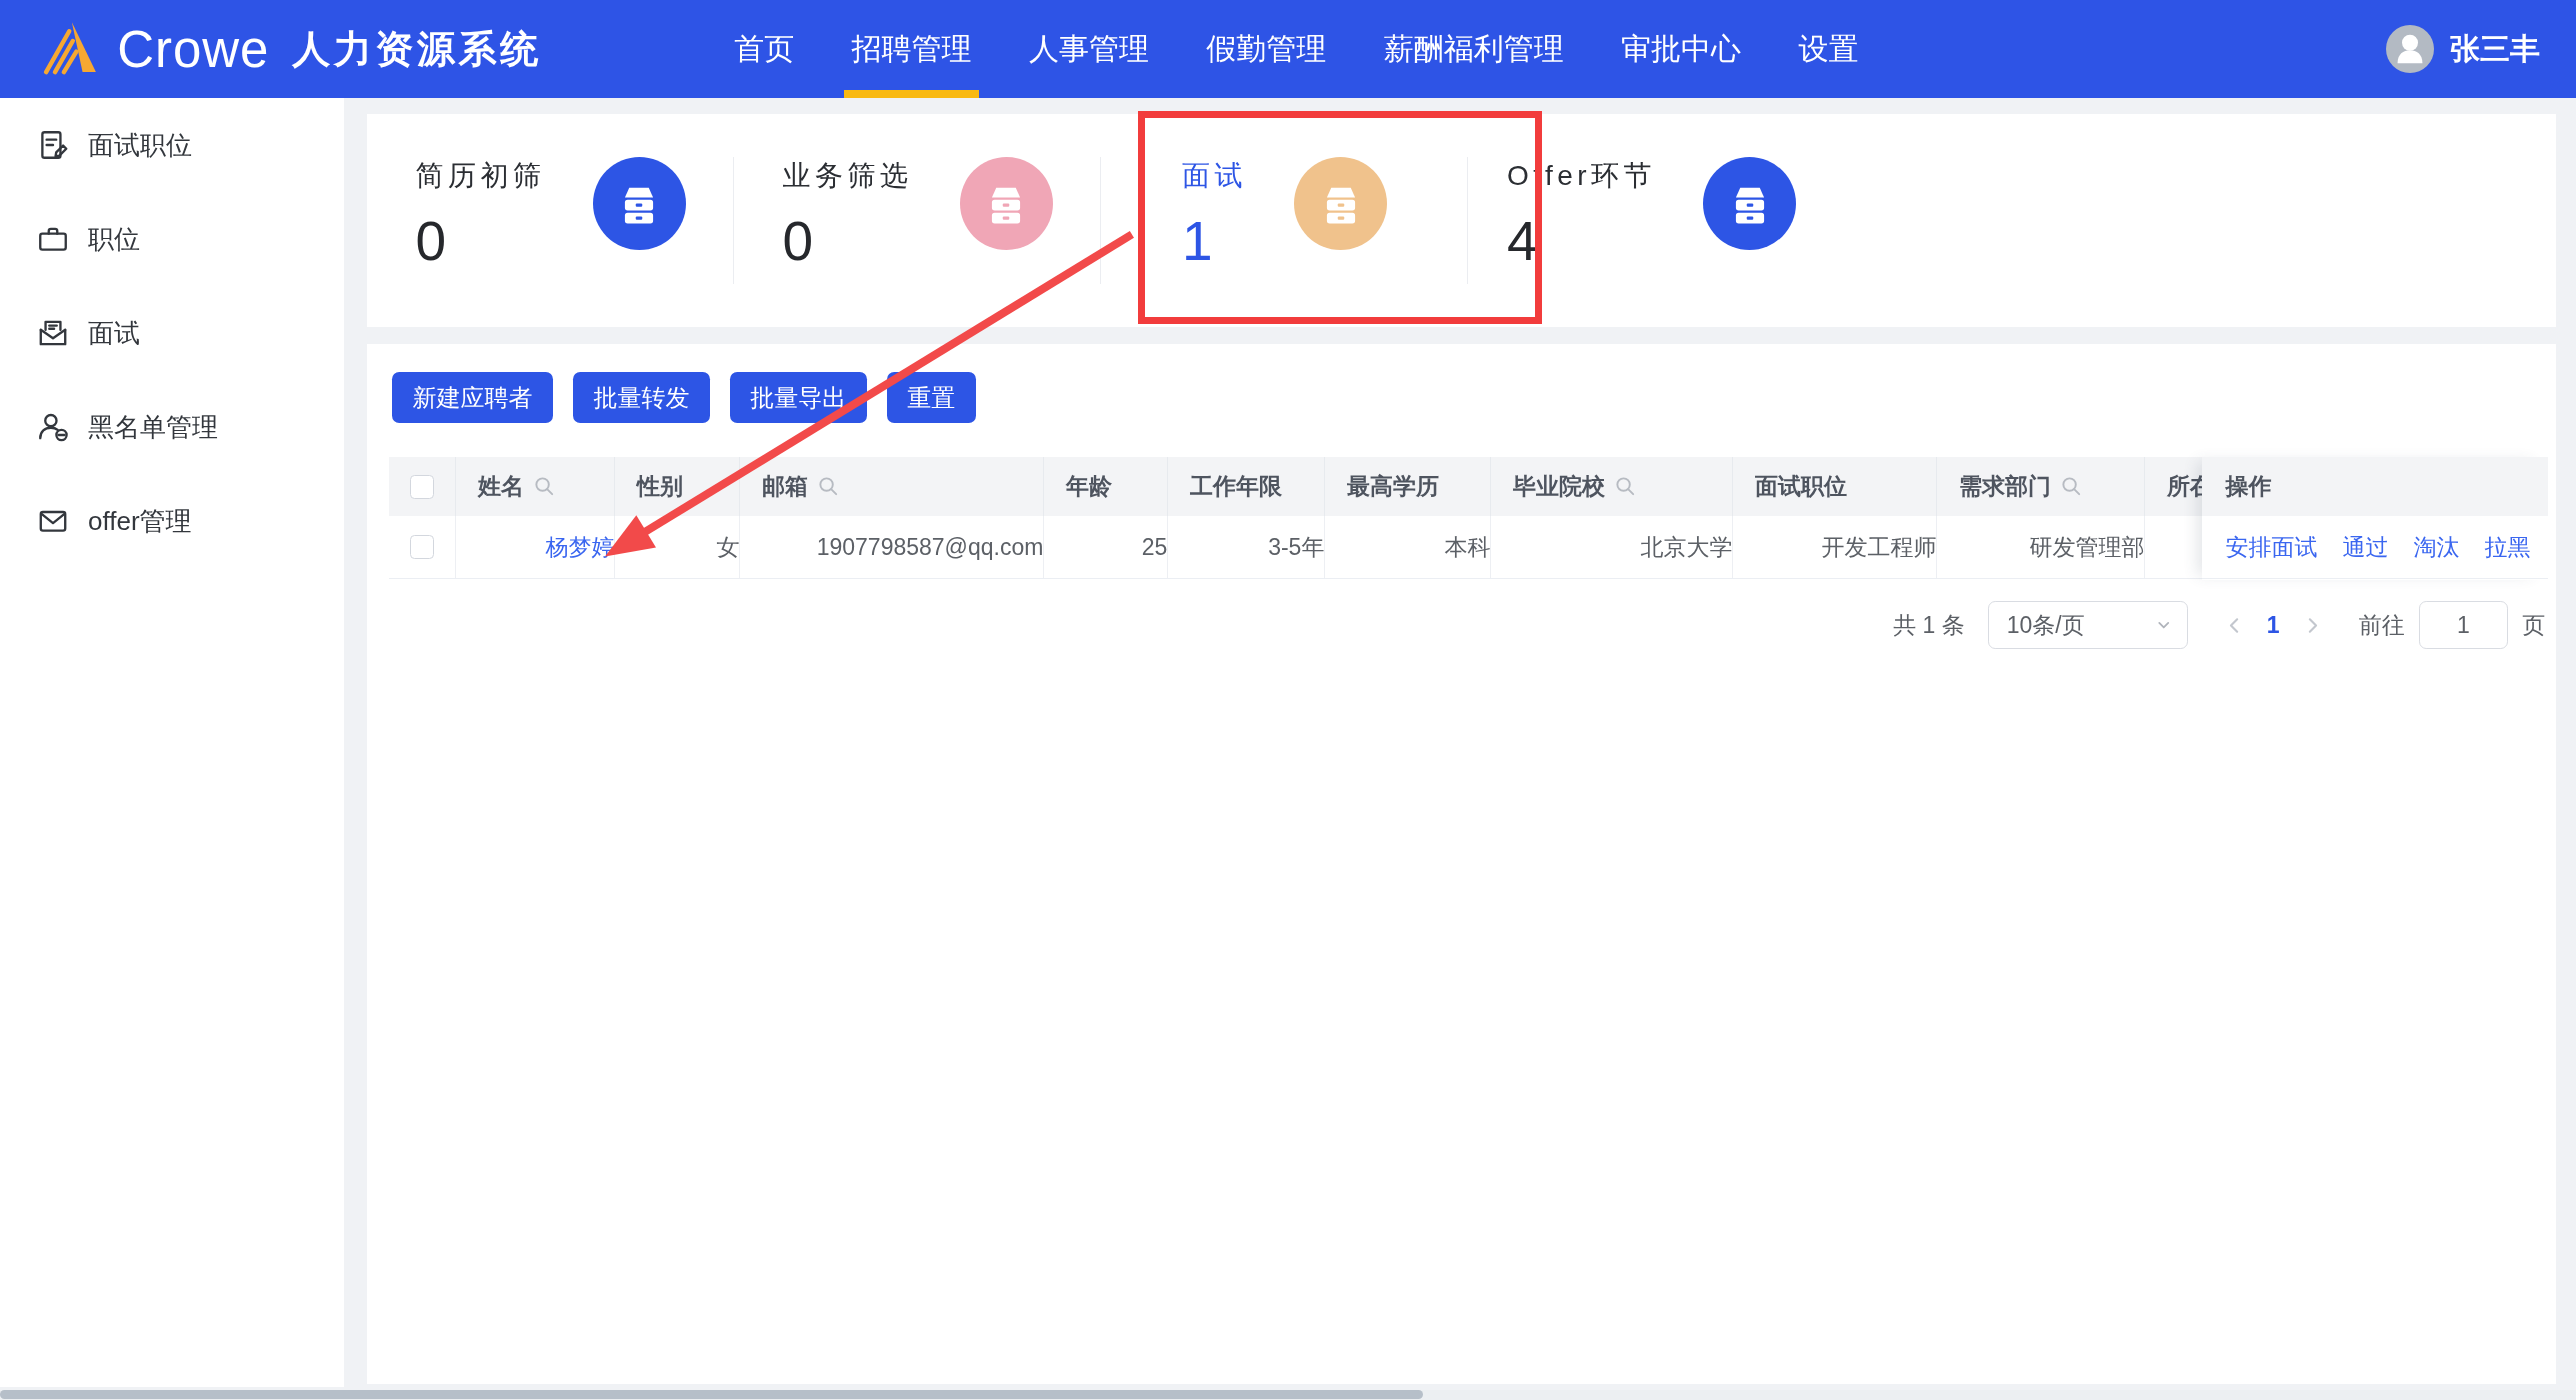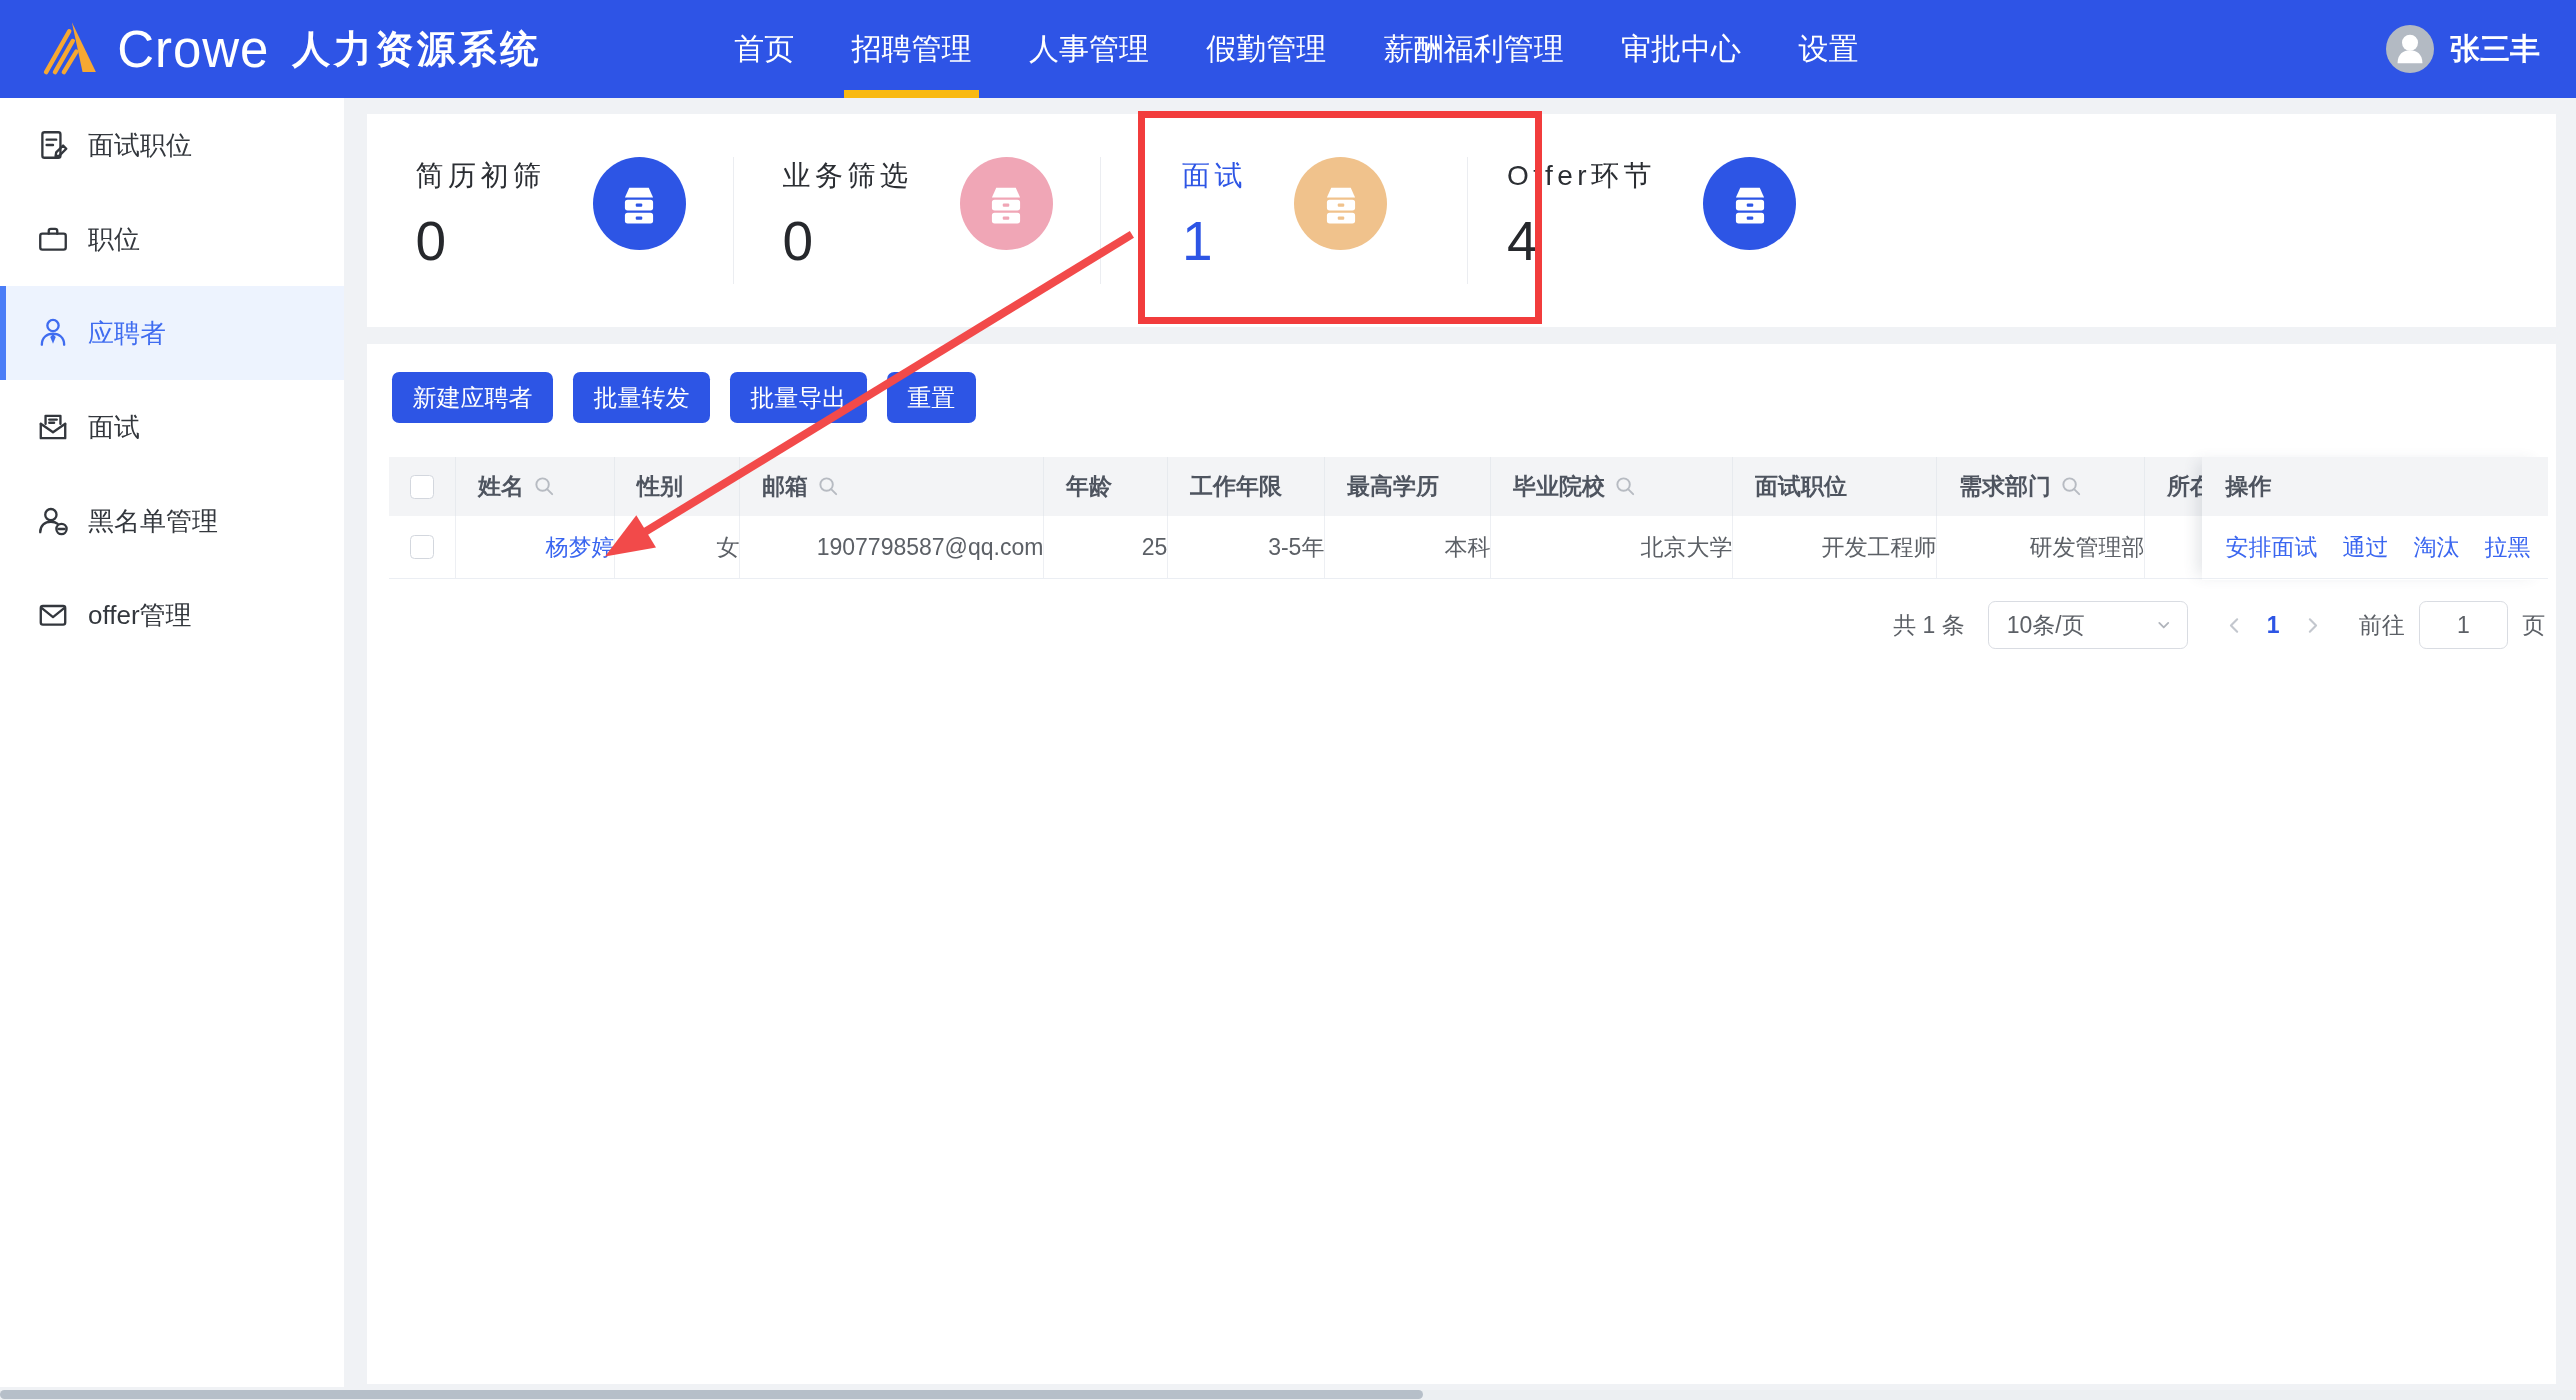--- a/index.html
+++ b/index.html
@@ -140,30 +140,20 @@
   </div>
   <div class="side-item">
     <svg viewBox="0 0 32 32">
         <g class="stroke">
       <rect x="4" y="11" width="24" height="15" rx="2"></rect>
       <path d="M12 11 V8.5 a2 2 0 0 1 2 -2 h4 a2 2 0 0 1 2 2 V11"></path>
         </g>
     </svg>
     <span>职位</span>
   </div>
-  <div class="side-item active">
-    <svg viewBox="0 0 32 32">
-        <g class="stroke">
-      <circle cx="16" cy="9" r="5.3"></circle>
-      <path d="M5.5 27 c0 -6.8 4.7 -10.3 10.5 -10.3 s10.5 3.5 10.5 10.3"></path>
-        </g>
-      <path d="M16 17 l-2.6 2.8 L16 26 l2.6 -6.2 Z" fill="currentColor"></path>
-    </svg>
-    <span>应聘者</span>
-  </div>
   <div class="side-item">
     <svg viewBox="0 0 32 32">
         <g class="stroke">
       <path d="M9 13 V5.5 h14 V13"></path>
       <line x1="12.5" y1="9" x2="19.5" y2="9"></line>
           <line x1="12.5" y1="12" x2="17" y2="12"></line>
       <path d="M4.5 13 V26.5 H27.5 V13"></path>
       <path d="M4.5 13 L16 21 L27.5 13"></path>
         </g>
     </svg>

